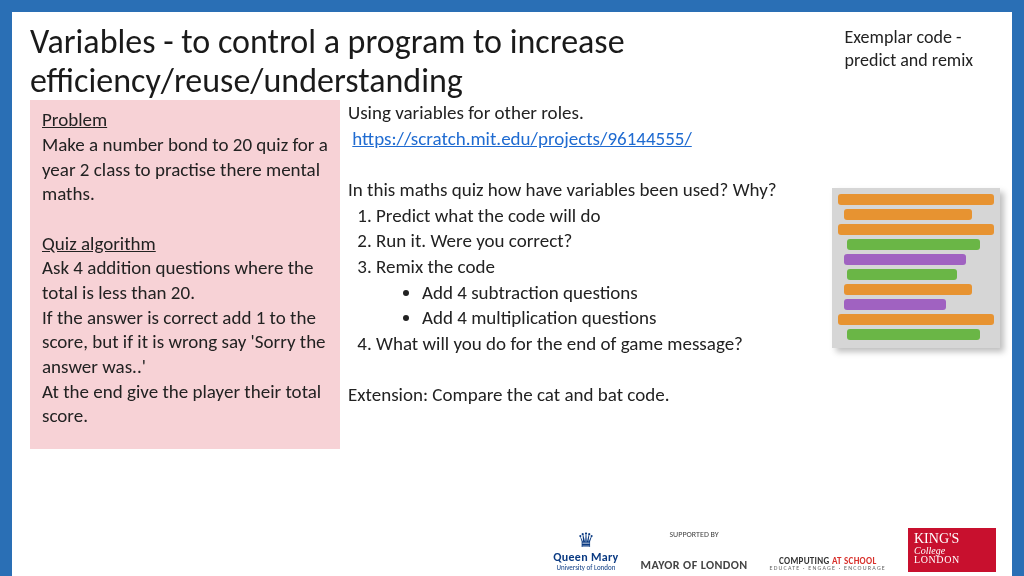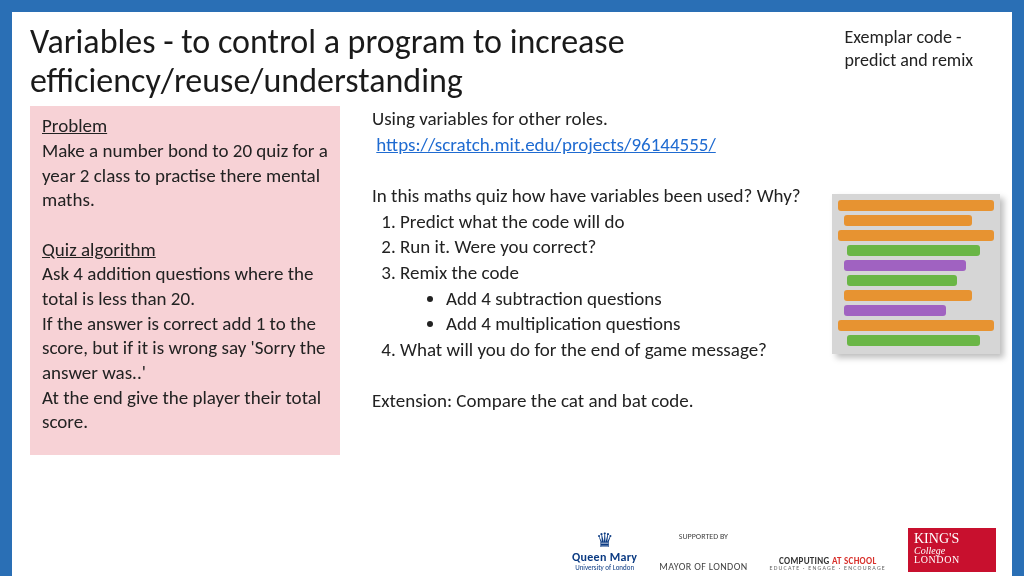--- a/index.html
+++ b/index.html
@@ -22,21 +22,21 @@
     line-height: 1.15;
     letter-spacing: 0;
   }
   .corner-note {
     font-size: 18px;
     color: #222;
     line-height: 1.25;
     width: 190px;
     padding-top: 4px;
   }
-  .body-area { display: flex; gap: 32px; margin-top: 6px; }
+  .body-area { display: flex; gap: 8px; }
   .pink-box {
     background: #f7d2d6;
     width: 310px;
     padding: 8px 12px 20px 12px;
     font-size: 19px;
     color: #222;
     line-height: 1.3;
   }
   .pink-box .u { text-decoration: underline; }
   .right-col {
@@ -72,21 +72,21 @@
     align-items: flex-end;
     gap: 22px;
     padding: 0 16px 4px 0;
   }
   .logo { font-size: 8px; display: flex; flex-direction: column; align-items: center; line-height: 1.1; }
   .qm { color: #0a3a82; }
   .qm .crown { font-size: 20px; }
   .qm .t { font-size: 12px; font-weight: 600; letter-spacing:.3px; }
   .qm .s { font-size: 7px; }
   .mol { color: #444; font-size: 8px; text-align: center; gap: 20px; }
-  .mol .b { font-weight: 400; font-size: 10px; letter-spacing:.4px;text-align:right; }
+  .mol .b { font-weight: 700; font-size: 12px; letter-spacing:.4px;text-align:right; }
   .cas { text-align: center; }
   .cas .t1 { color: #333; font-weight: 700; font-size: 9px; letter-spacing:.3px; }
   .cas .t1 .red { color: #d82f2a; }
   .cas .t2 { color: #666; font-size: 6px; letter-spacing: 1.2px; }
   .kings {
     background: #c8102e; color: #fff;
     width: 88px; height: 44px;
     padding: 4px 6px;
     font-family: Georgia, 'Times New Roman', serif;
     text-align: left;

